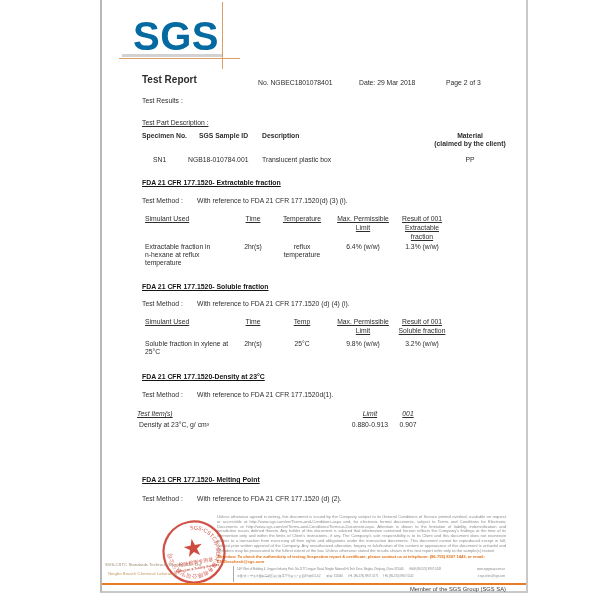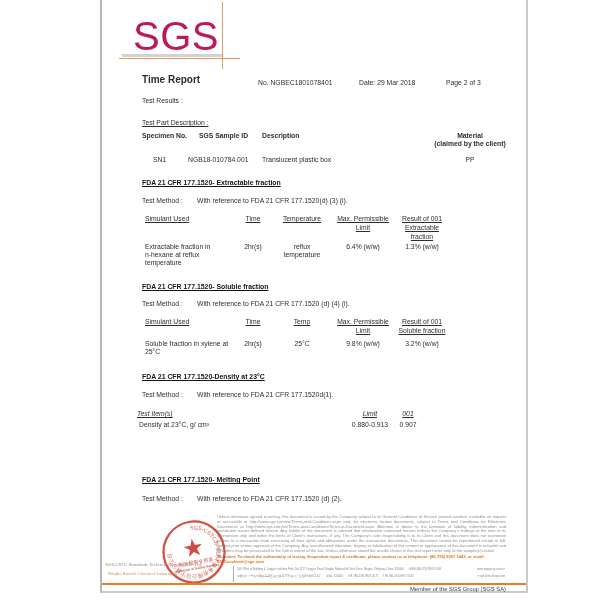--- a/index.html
+++ b/index.html
@@ -6,22 +6,22 @@
   .canvas{position:relative;width:600px;height:600px;background:#ffffff;overflow:hidden;
           font-family:"Liberation Sans","DejaVu Sans",sans-serif;}
   .page{position:absolute;left:100px;top:0;width:424px;height:591px;background:#fff;
         border-left:2px solid #b7b7b7;border-right:2px solid #c9c9c9;border-bottom:2px solid #c9c9c9;}
   .t{position:absolute;font-size:6.8px;line-height:7.6px;color:#2d2d2d;white-space:nowrap;}
   .b{font-weight:bold;}
   .u{text-decoration:underline;}
   .c{text-align:center;}
   .i{font-style:italic;}
   .h{position:absolute;font-size:6.9px;font-weight:bold;text-decoration:underline;color:#141414;white-space:nowrap;}
-  .logo-text{position:absolute;left:31px;top:16px;font-size:40px;line-height:40px;font-weight:normal;
-             color:#be185d;letter-spacing:0.5px;}
+  .logo-text{position:absolute;left:31px;top:16px;font-size:40px;line-height:40px;font-weight:bold;
+             color:#0369a1;letter-spacing:0.5px;}
   .graybar{position:absolute;left:20px;top:54px;width:100px;height:2.5px;background:#d2d2d2;}
   .hline{position:absolute;left:17px;top:57.5px;width:121px;height:1.3px;background:#dc9e66;}
   .vline{position:absolute;left:120px;top:2px;width:1.3px;height:67px;background:#dc9e66;}
   .legal{position:absolute;left:115px;top:515px;width:289px;font-size:4.2px;line-height:4.8px;
          color:#8f8f8f;text-align:justify;letter-spacing:-0.05px;}
   .attn{position:absolute;left:115px;top:555px;width:289px;font-size:4.2px;line-height:4.8px;
         color:#e0761f;font-weight:bold;letter-spacing:-0.05px;}
   .addr{position:absolute;left:135px;width:268px;font-size:2.9px;line-height:3.4px;color:#8a8a8a;white-space:nowrap;letter-spacing:-0.05px;}
   .addr .rt{position:absolute;right:0;top:0;}
   .addr .gap{margin-left:5px;}
@@ -36,21 +36,21 @@
 <body>
 
 <div class="canvas">
   <div class="page">
 
     <div class="logo-text">SGS</div>
     <div class="graybar"></div>
     <div class="hline"></div>
     <div class="vline"></div>
 
-    <div class="t b" style="left:40px;top:76px;font-size:10px;">Time Report</div>
+    <div class="t b" style="left:40px;top:76px;font-size:10px;">Test Report</div>
     <div class="t" style="left:156px;top:79px;">No. NGBEC1801078401</div>
     <div class="t" style="left:257px;top:79px;">Date: 29 Mar 2018</div>
     <div class="t" style="left:344px;top:79px;">Page 2 of 3</div>
 
     <div class="t" style="left:40px;top:97px;">Test Results :</div>
 
     <div class="t u" style="left:40px;top:119px;">Test Part Description :</div>
     <div class="t b" style="left:40px;top:132px;">Specimen No.</div>
     <div class="t b" style="left:97px;top:132px;">SGS Sample ID</div>
     <div class="t b" style="left:160px;top:132px;">Description</div>

